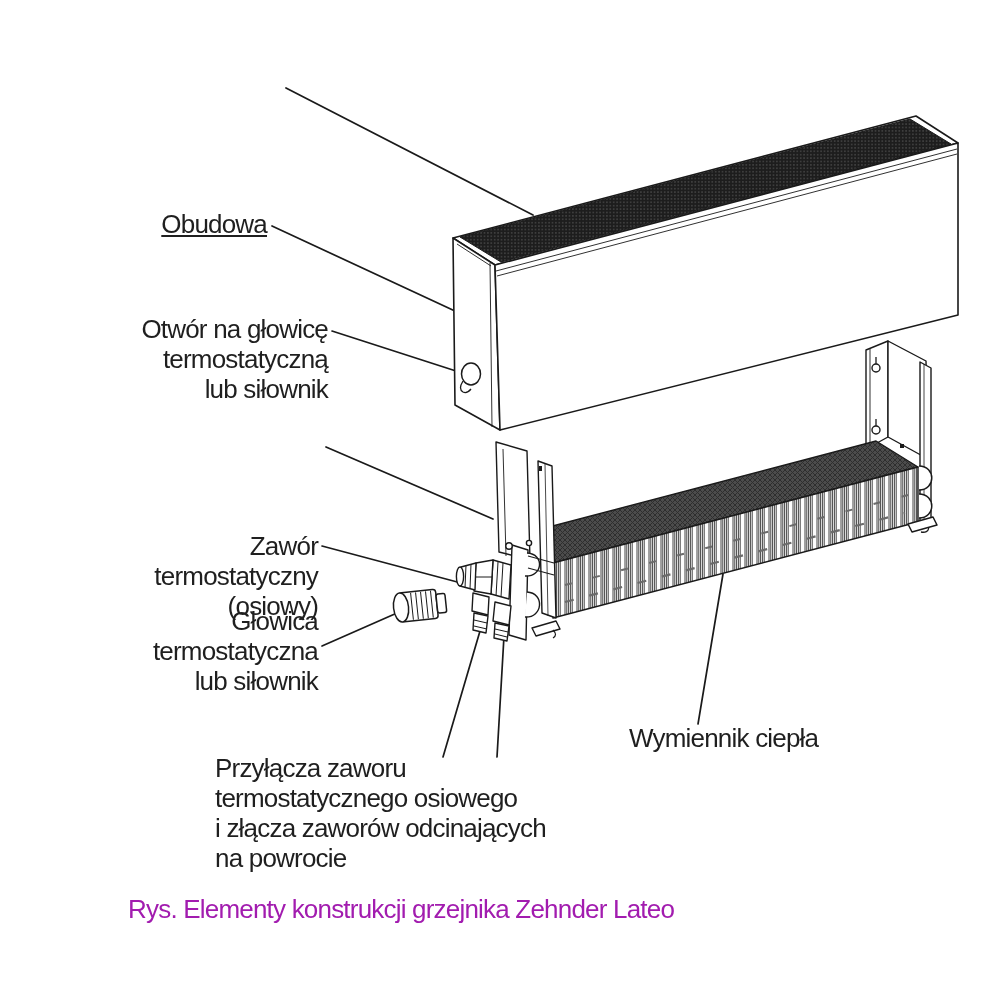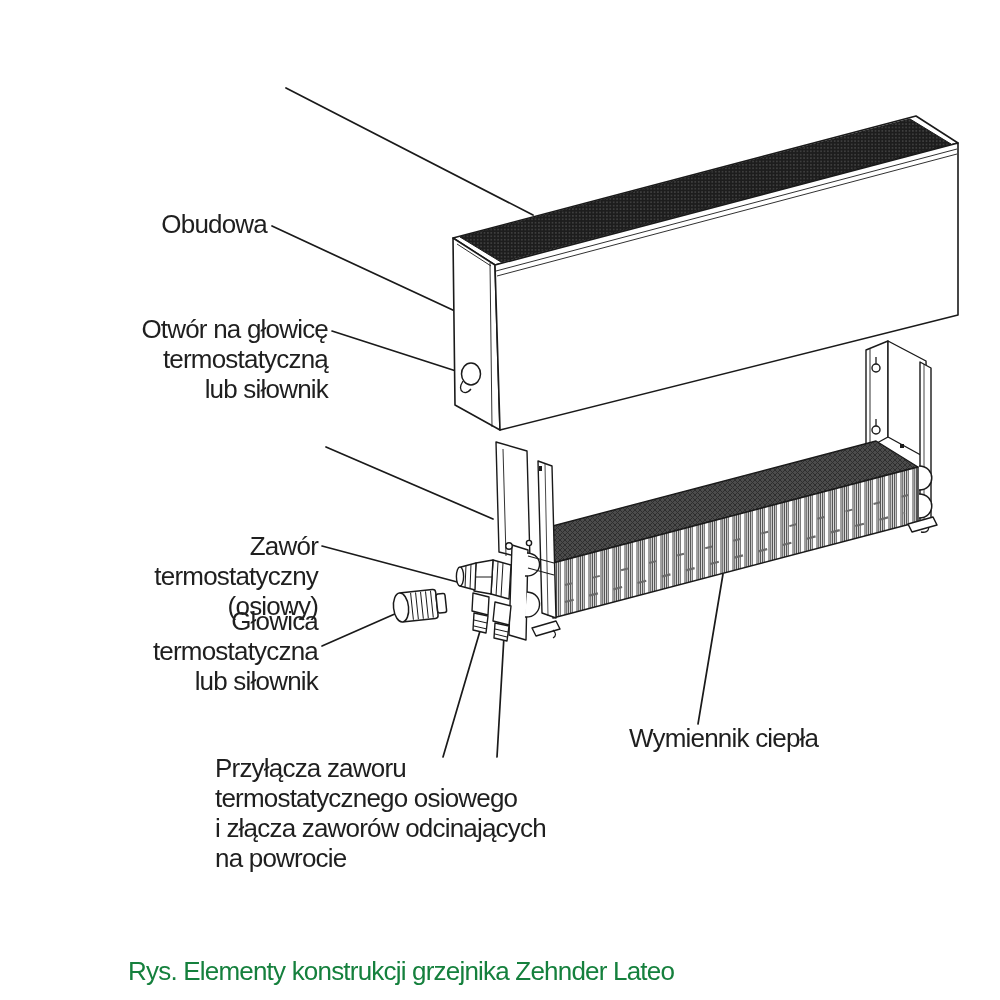--- a/index.html
+++ b/index.html
@@ -16,24 +16,24 @@
     font-size:26px;
     line-height:30px;
     letter-spacing:-0.8px;
     color:#1f1f1f;
     white-space:pre-line;
   }
   .label.right{text-align:right;}
   .label.left{text-align:left;}
   .caption{
     position:absolute;
-    left:128px;top:956px;
+    left:128px;top:894px;
     font-size:26px;
     letter-spacing:-0.8px;
-    color:#15803d;
+    color:#a21caf;
   }
 </style>
 </head>
 <body>
 
 <div class="canvas">
 
   <svg class="diagram-svg" width="1000" height="1000" viewBox="0 0 1000 1000">
     <defs>
       <pattern id="grillTex" width="3.4" height="3.4" patternUnits="userSpaceOnUse">
@@ -138,21 +138,21 @@
 
     <g transform="rotate(-6 420 606)" fill="#ffffff" stroke="#1a1a1a" stroke-width="1.5" stroke-linejoin="round">
       <rect x="400" y="591" width="37" height="29" rx="3"></rect>
       <ellipse cx="401" cy="605.5" rx="7.5" ry="14.5"></ellipse>
       <path d="M412,592 V619 M417,592 V619 M422,592 V619 M427,592 V619 M432,592 V619" stroke-width="1" fill="none"></path>
       <rect x="437" y="596" width="9" height="19" rx="2"></rect>
     </g>
   </svg>
 
 
-  <div class="label right" style="right:733px;top:209px;">Obudowa</div>
+  <div class="label right" style="right:733px;top:209px;text-decoration:underline;">Obudowa</div>
 
   <div class="label right" style="right:672px;top:314px;margin-left:40px;">Otwór na głowicę
 termostatyczną
 lub siłownik</div>
 
 
   <div class="label right" style="right:682px;top:531px;">Zawór
 termostatyczny
 (osiowy)</div>
 

